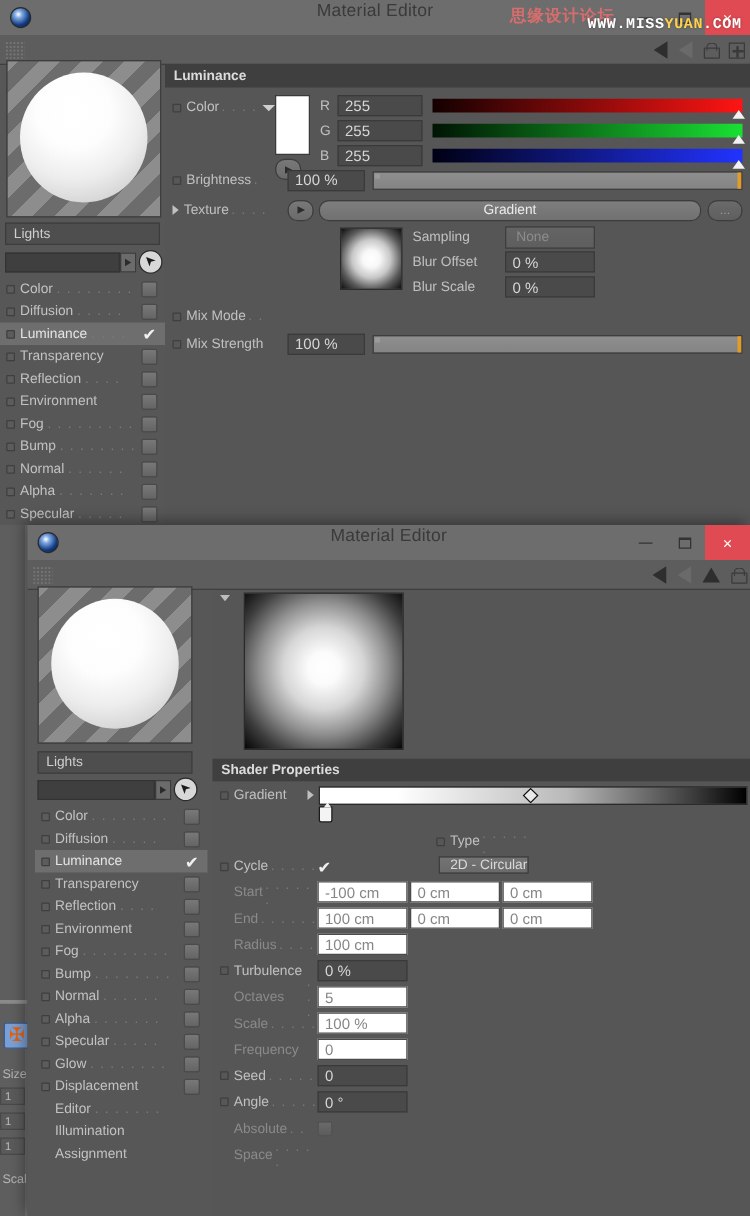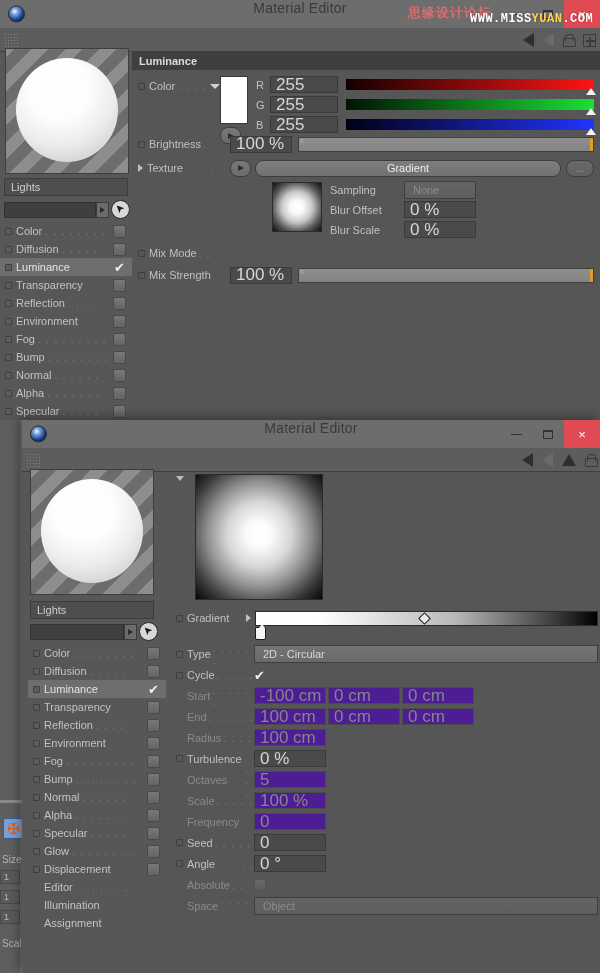--- a/index.html
+++ b/index.html
@@ -151,24 +151,24 @@
   .radio {
     width: 7px; height: 7px; border: 1px solid #3f3f3f; border-radius: 1px;
     background: #5c5c5c; margin-right: 4px; flex: none;
   }
   .radio.hollow { background: #575757; }
   .dots { color: #7a7a7a; letter-spacing: 1px; font-size: 11px; }
   .lbl-cell { width: 92px; display: flex; align-items: center; flex: none; }
   .lbl-cell .lbl { margin-right: 2px; }
   .num {
     background: #4a4a4a; border: 1px solid #3a3a3a; height: 17px;
-    color: #d6d6d6; font-size: 17px; display: flex; align-items: center;
+    color: #d6d6d6; font-size: 12px; display: flex; align-items: center;
     padding-left: 5px; position: relative;
   }
-  .num.dim { color: #868686; background: #4c1d95; border-color: #4a4a4a; }
+  .num.dim { color: #868686; background: #ffffff; border-color: #4a4a4a; }
   .slider-rgb { height: 11px; position: relative; flex: 1; margin-left: 8px; margin-right: 6px; }
   .slider-rgb .knob {
     position: absolute; right: -2px; bottom: -5px; width: 0; height: 0;
     border-left: 5px solid transparent; border-right: 5px solid transparent; border-bottom: 7px solid #f2f2f2;
   }
   .slider-flat {
     flex: 1; height: 15px; background: linear-gradient(#8e8e8e, #848484);
     border: 1px solid #3e3e3e; margin-right: 6px; position: relative;
   }
   .slider-flat::after { content:""; position:absolute; right:0; top:0; bottom:0; width:3px; background:#e39c28; }
@@ -597,36 +597,37 @@
     </div>
 
     <div class="prop-pane" style="left:148px; top:52px; width:430px; height:501px;">
 
       <div style="position:relative; height:135px;">
         <span style="position:absolute; left:6px; top:4px; width:0;height:0;border-left:4px solid transparent;border-right:4px solid transparent;border-top:5px solid #bdbdbd;"></span>
         <div style="position:absolute; left:25px; top:2px; width:128px; height:126px; border:1px solid #2b2b2b;
                     background: radial-gradient(ellipse at 50% 48%, #ffffff 0%, #fbfbfb 14%, #d6d6d6 36%, #8f8f8f 58%, #3d3d3d 80%, #050505 100%);"></div>
       </div>
 
+      <div class="sec-header">Shader Properties</div>
 
       <div class="row" style="height:22px; padding-left:6px;">
         <div class="lbl-cell" style="width:70px;">
           <span class="radio hollow"></span>
           <span class="lbl">Gradient</span>
         </div>
         <span style="width:0;height:0;border-top:4px solid transparent;border-bottom:4px solid transparent;border-left:5px solid #c0c0c0;margin-right:4px;"></span>
         <div class="gradbar">
           <span class="grad-diamond"></span>
         </div>
       </div>
       <div class="grad-knot-row" style="margin-left:85px; margin-right:2px;">
         <span class="grad-knot"></span>
       </div>
 
-      <div class="row" style="height:22px; padding-left:6px;">
+      <div class="row" style="height:22px; padding-left:6px;flex-direction:column;">
         <div class="lbl-cell" style="width:78px;">
           <span class="radio hollow"></span>
           <span class="lbl">Type</span>
           <span class="dots">. . . . . .</span>
         </div>
         <div class="combo" style="flex:1; margin-right:2px;">2D - Circular</div>
       </div>
 
       <div class="row" style="height:20px; padding-left:6px;">
         <div class="lbl-cell" style="width:78px;">
@@ -720,21 +721,20 @@
           <span class="dots">. .</span>
         </div>
         <span class="cb-small dim"></span>
       </div>
 
       <div class="row" style="height:21px; padding-left:6px;">
         <div class="lbl-cell" style="width:78px;">
           <span class="lbl dim" style="margin-left:11px;">Space</span>
           <span class="dots">. . . . .</span>
         </div>
-        <div class="combo dim" style="flex:1; margin-right:2px;">Object</div>
       </div>
     </div>
   </div>
 
   <div class="wm wm-cn">思缘设计论坛</div>
   <div class="wm wm-url">
     <span>WWW.MISS</span><b>YUAN</b><span>.COM</span>
   </div>
 
 </div>

